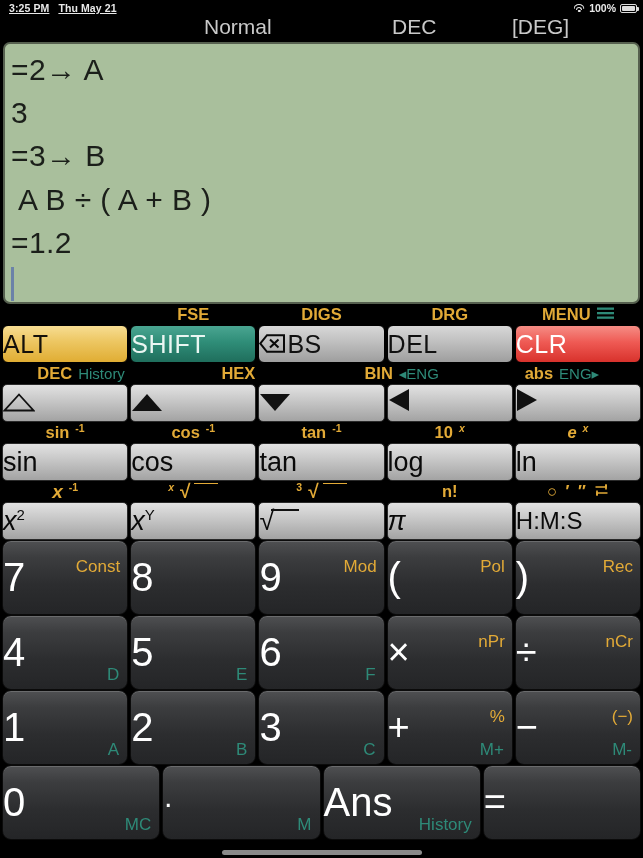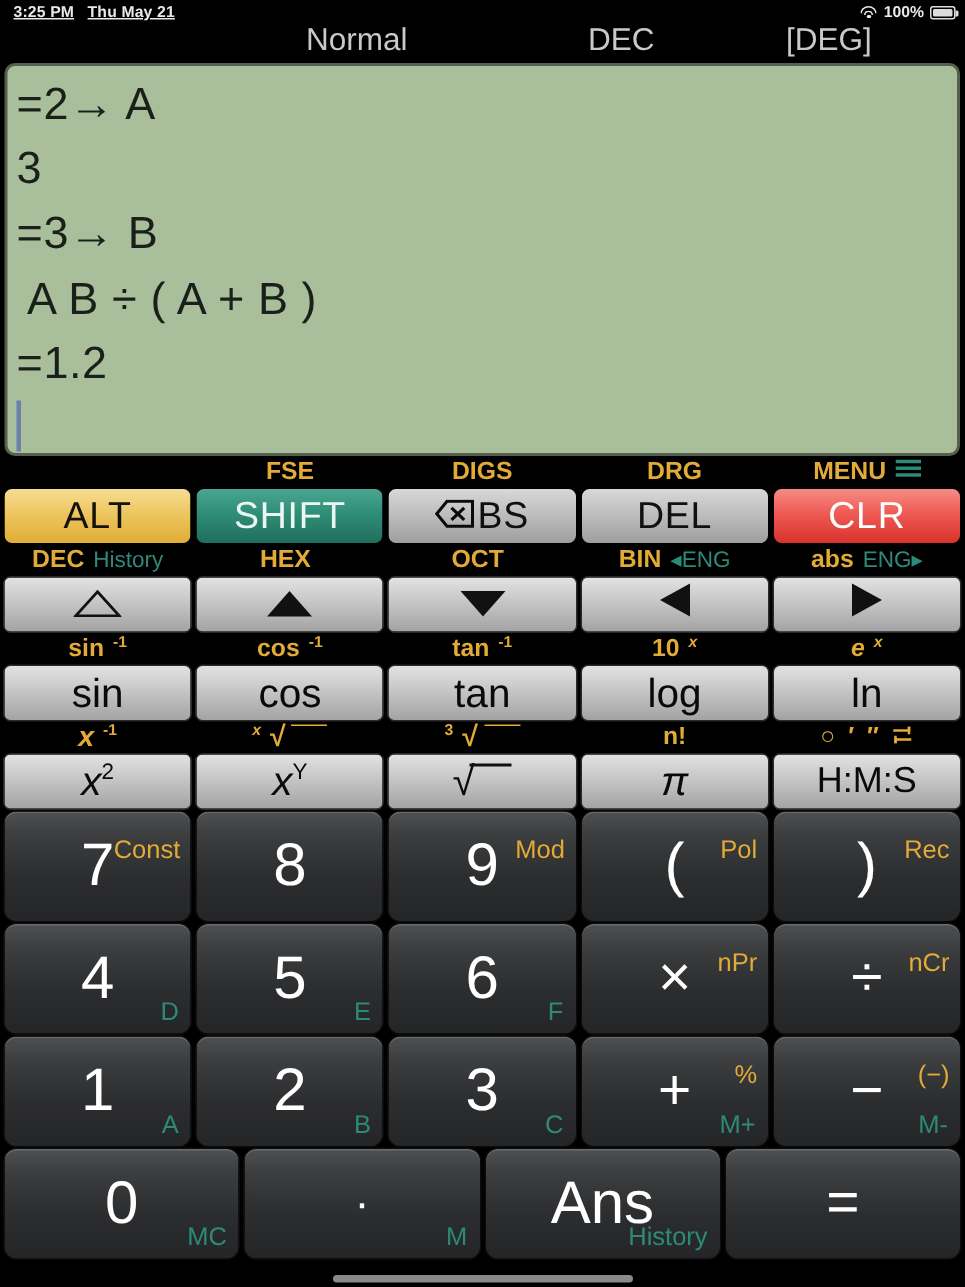--- a/index.html
+++ b/index.html
@@ -21,37 +21,37 @@
   .wifi-ico i:nth-child(3){ width:2.4px; height:2.4px; top:6px; border-radius:50%; background:#e9e9e9; border:none;}
   .batt{ width:17px; height:9px; border:1.2px solid #dcdcdc; border-radius:2px; position:relative; display:inline-block;}
   .batt::after{ content:""; position:absolute; right:-3px; top:2.5px; width:1.8px; height:4px; background:#dcdcdc; border-radius:0 1px 1px 0;}
   .batt i{ position:absolute; left:1px; top:1px; bottom:1px; width:13px; background:#dcdcdc; border-radius:1px;}
 
   
   #modebar{ height:26px; position:relative; color:#c9c9c9; font-size:21px; }
   #modebar span{ position:absolute; top:-1px; white-space:nowrap; }
   #mode-normal{ left:204px; }
   #mode-base{ left:392px; }
-  #mode-angle{ left:524px; }
+  #mode-angle{ left:512px; }
 
   
   #display-wrap{ padding:0 3px;border-radius:22px; }
   #display{
     height:262px; background:#a9bf9c; border:2px solid #56604f; border-radius:7px;
     position:relative; overflow:hidden; padding:4px 0 0 6px;
     font-size:30px; color:#1b1f1a; line-height:1.44;
   }
   #display .line{ white-space:pre; letter-spacing:.4px; font-weight:350; }
   #caret{ width:3px; height:34px; background:#6b82a8; margin-top:3px; }
 
   
   .row{ display:flex; width:100%; }
   .key{
     position:relative; flex:1 1 0; margin:0 1px;
-    display:flex; align-items:center; justify-content:center;
+    display:flex; align-items:center; 
     border-radius:6px; user-select:none;
   }
   
   .lblrow{ display:flex; width:100%; height:21px; }
   .lblcell{ flex:1 1 0; margin:0 1px; display:flex; align-items:center; justify-content:center;
             gap:6px; font-size:16.5px; font-weight:bold; line-height:1; white-space:nowrap; }
   .gold{ color:#e2aa37; }
   .teal{ color:#2e8a78; }
   .teal-b{ color:#2e8a78; font-weight:normal; font-size:15px;}
   .sup{ font-size:10.5px; vertical-align:super; position:relative; top:-4px; }
@@ -183,24 +183,20 @@
   <div class="lblrow">
     <div class="lblcell">
       <span class="gold">DEC</span>
       <span class="teal-b">History</span>
     </div>
     <div class="lblcell">
       <span class="gold">HEX</span>
       <span class="teal-b"></span>
     </div>
     <div class="lblcell">
-      <span class="gold">OCT</span>
-      <span class="teal-b"></span>
-    </div>
-    <div class="lblcell">
       <span class="gold">BIN</span>
       <span class="teal-b">◂ENG</span>
     </div>
     <div class="lblcell">
       <span class="gold">abs</span>
       <span class="teal-b">ENG▸</span>
     </div>
   </div>
 
   <div class="row grow">

